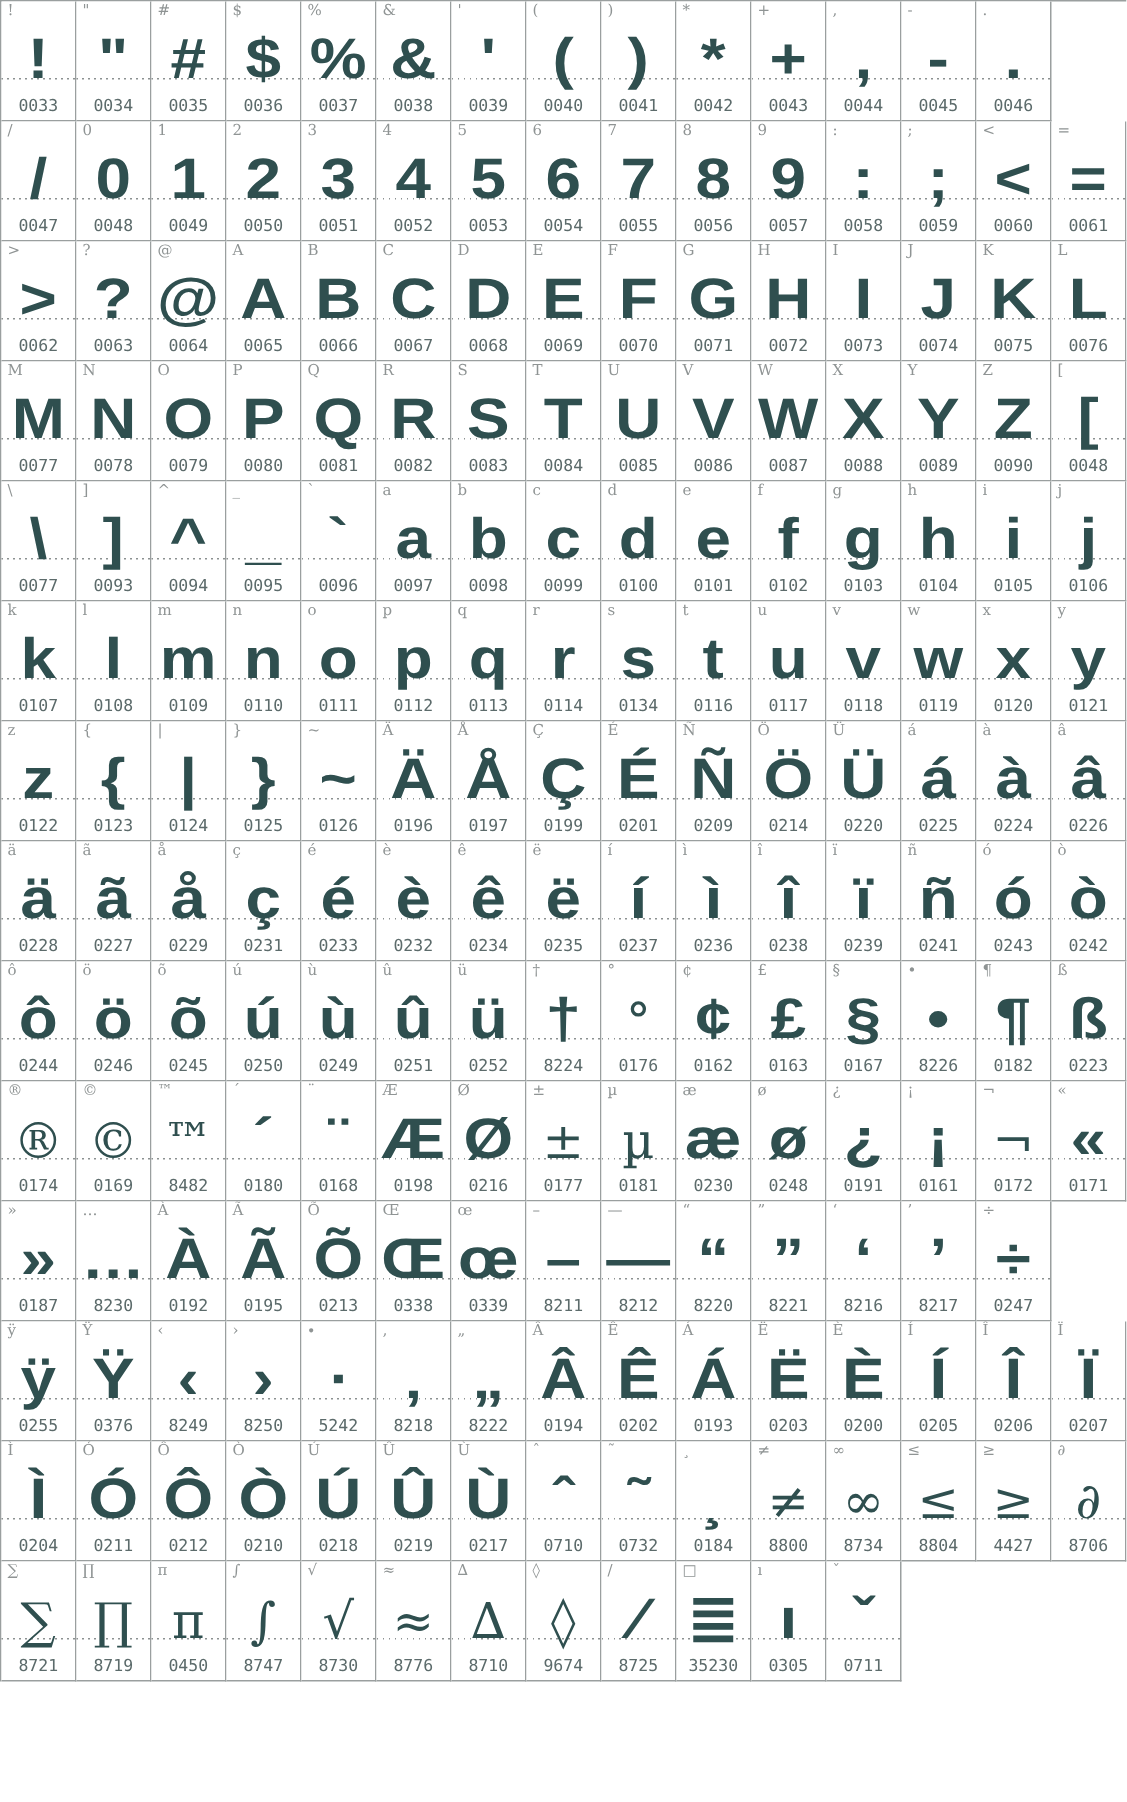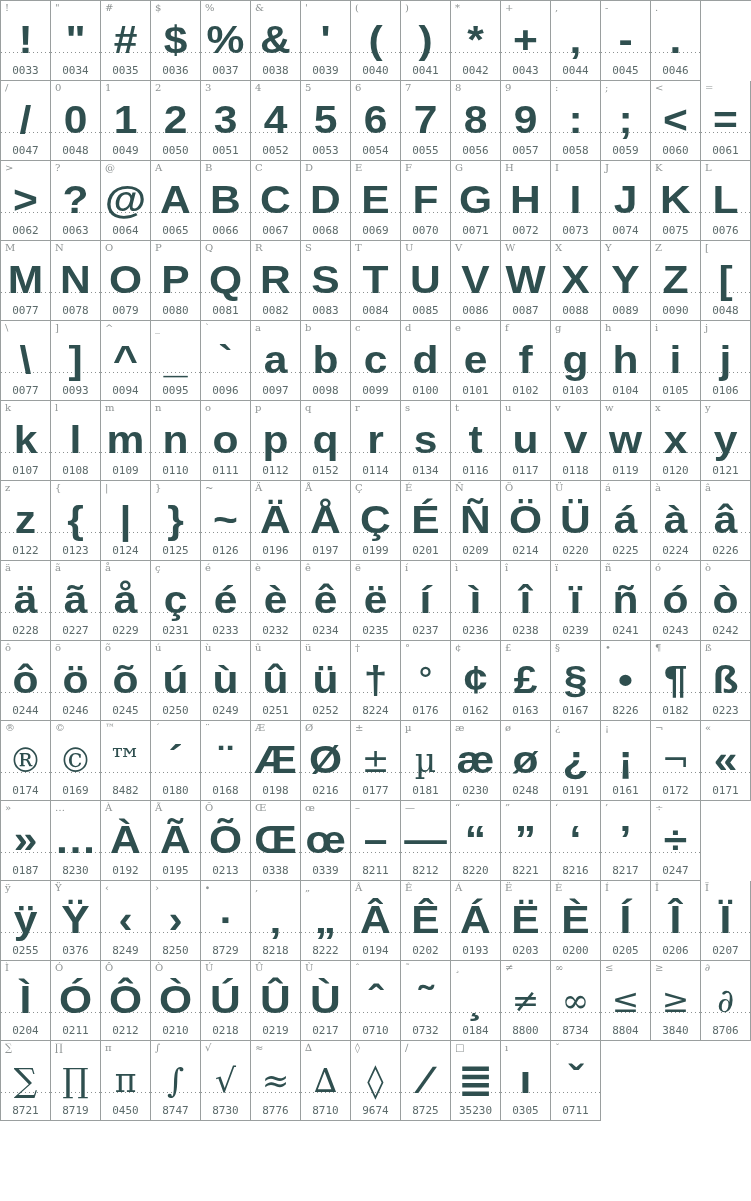--- a/index.html
+++ b/index.html
@@ -447,21 +447,21 @@
         <span class="code">0111</span>
       </div>
       <div class="cell">
         <span class="char-label">p</span>
         <span class="glyph">p</span>
         <span class="code">0112</span>
       </div>
       <div class="cell">
         <span class="char-label">q</span>
         <span class="glyph">q</span>
-        <span class="code">0152</span>
+        <span class="code">0113</span>
       </div>
       <div class="cell">
         <span class="char-label">r</span>
         <span class="glyph">r</span>
         <span class="code">0114</span>
       </div>
       <div class="cell">
         <span class="char-label">s</span>
         <span class="glyph">s</span>
         <span class="code">0134</span>
@@ -894,21 +894,21 @@
         <span class="code">8249</span>
       </div>
       <div class="cell">
         <span class="char-label">›</span>
         <span class="glyph">›</span>
         <span class="code">8250</span>
       </div>
       <div class="cell">
         <span class="char-label">∙</span>
         <span class="glyph">∙</span>
-        <span class="code">8729</span>
+        <span class="code">5242</span>
       </div>
       <div class="cell">
         <span class="char-label">‚</span>
         <span class="glyph">‚</span>
         <span class="code">8218</span>
       </div>
       <div class="cell">
         <span class="char-label">„</span>
         <span class="glyph">„</span>
         <span class="code">8222</span>
@@ -1016,21 +1016,21 @@
         <span class="code">8734</span>
       </div>
       <div class="cell fb">
         <span class="char-label">≤</span>
         <span class="glyph">≤</span>
         <span class="code">8804</span>
       </div>
       <div class="cell fb">
         <span class="char-label">≥</span>
         <span class="glyph">≥</span>
-        <span class="code">3840</span>
+        <span class="code">4427</span>
       </div>
       <div class="cell fb">
         <span class="char-label">∂</span>
         <span class="glyph">∂</span>
         <span class="code">8706</span>
       </div>
     </div>
     <div class="row">
       <div class="cell fb">
         <span class="char-label">∑</span>

